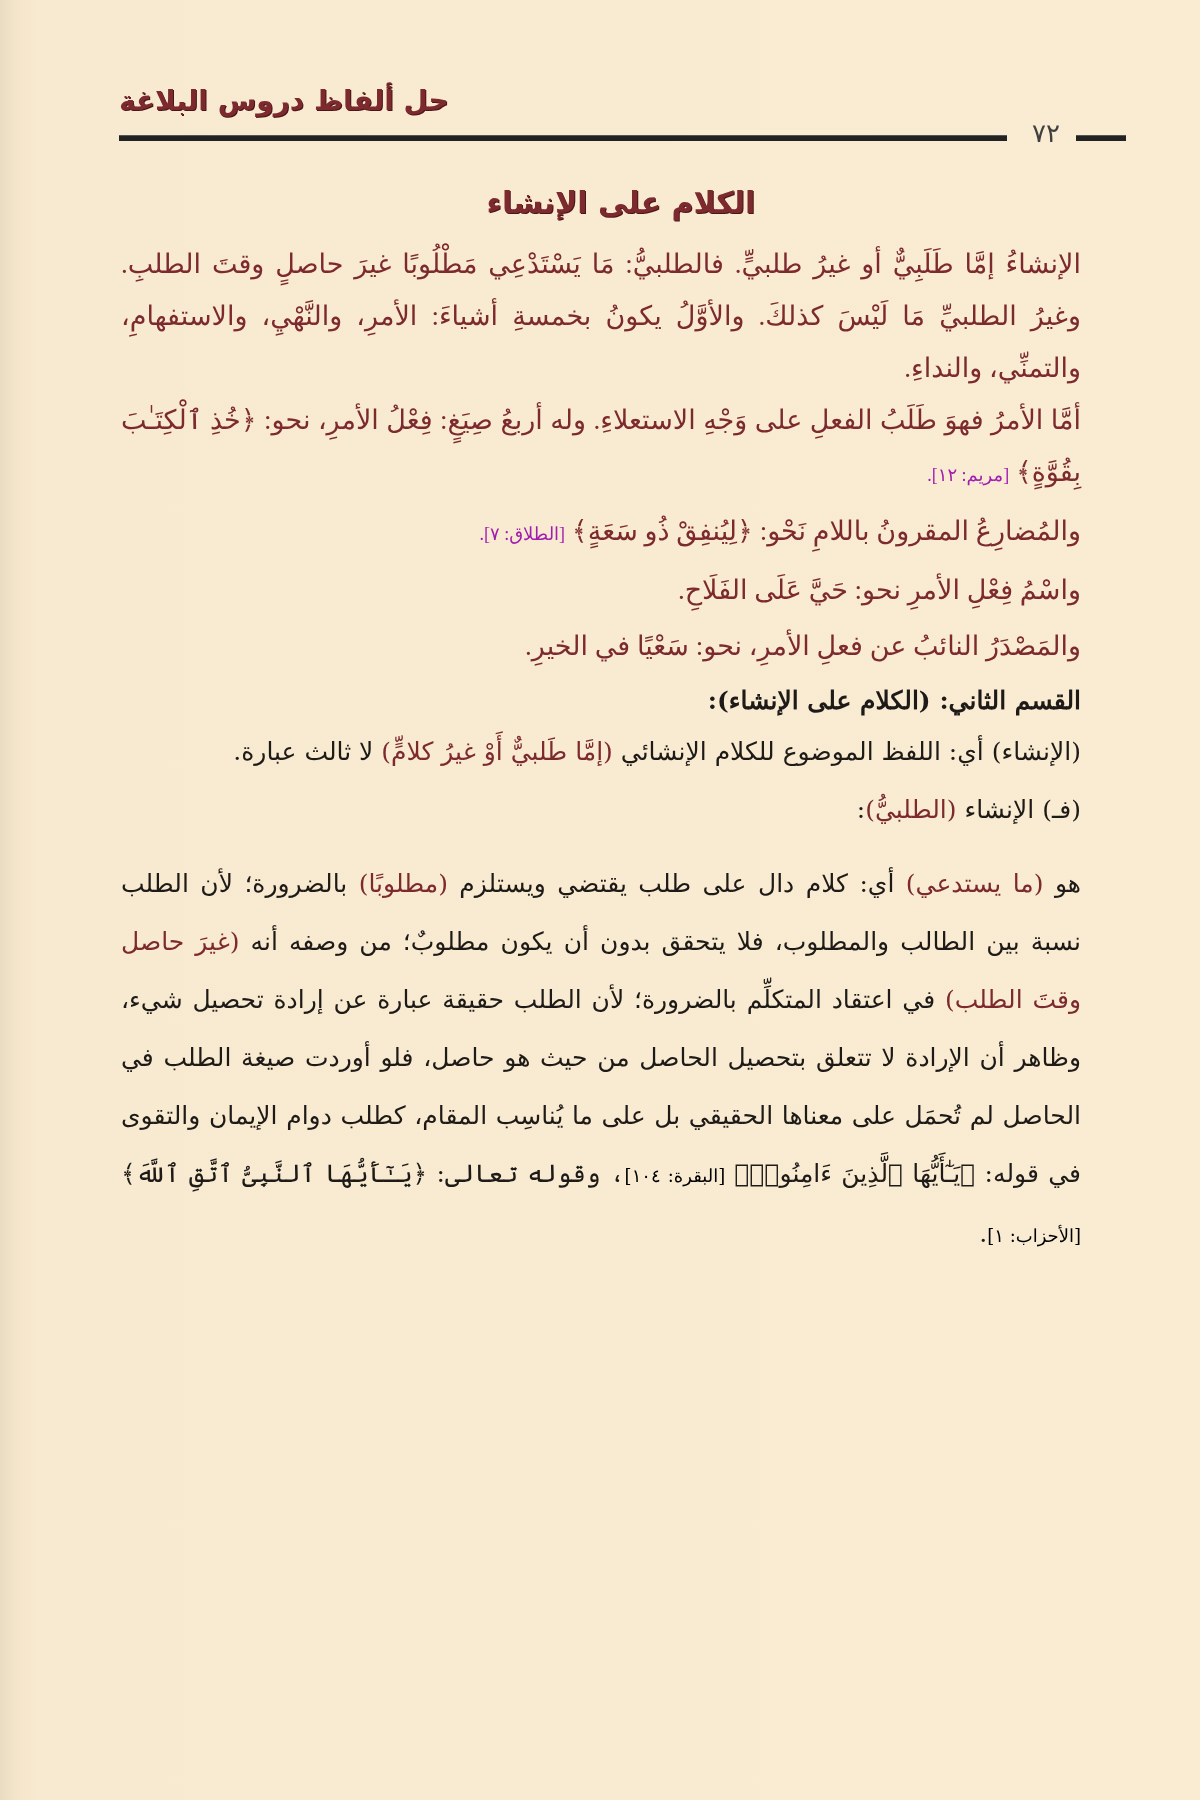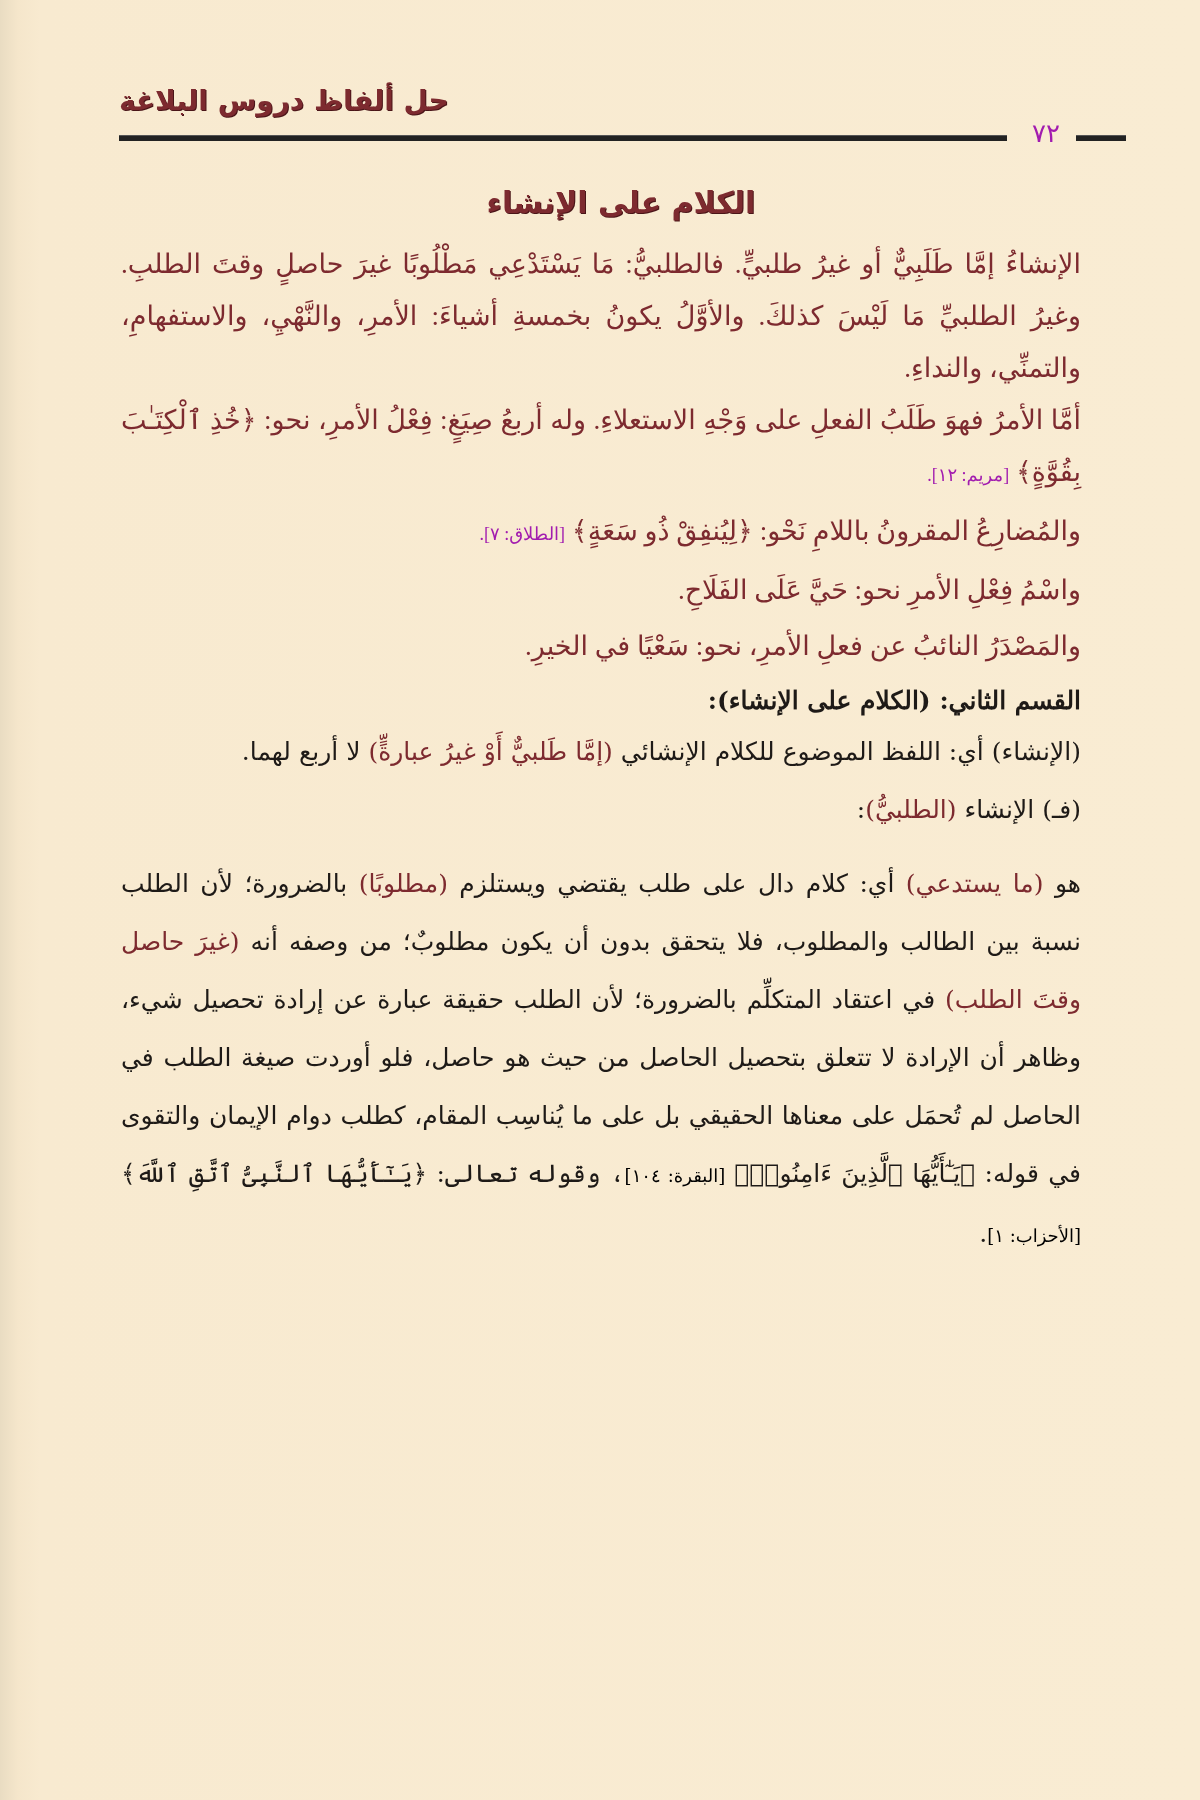--- a/index.html
+++ b/index.html
@@ -15,21 +15,21 @@
   .running-head {
     position: absolute; left: 76px; top: 84px;
     font-family: "DejaVu Sans", sans-serif; font-weight: bold;
     font-size: 28px; color: #7d2a2f; direction: rtl;
     text-shadow: 1px 1px 0 #4a1518;
   }
   .rule-long { position: absolute; left: 76px; top: 135px; width: 888px; height: 5px; background: #222; border-top: 1px solid #555; }
   .rule-short { position: absolute; left: 1033px; top: 135px; width: 50px; height: 5px; background: #222; border-top: 1px solid #555; }
   .page-number {
     position: absolute; left: 980px; top: 118px; width: 46px; text-align: center;
-    font-size: 26px; color: #a21caf; font-family: "DejaVu Sans", sans-serif;
+    font-size: 26px; color: #404040; font-family: "DejaVu Sans", sans-serif;
   }
   .content {
     position: absolute; left: 78px; top: 185px; width: 960px;
     direction: rtl; text-align: right;
   }
   .title {
     text-align: center; font-family: "DejaVu Sans", sans-serif; font-weight: bold;
     font-size: 30px; color: #7d2a2f; margin: 0 0 18px 0; padding-left: 40px;
     text-shadow: 1px 1px 0 #4a1518;
   }
@@ -65,21 +65,21 @@
     <p class="matn sub">
       <span>والمُضارِعُ المقرونُ باللامِ نَحْو: ﴿لِيُنفِقْ ذُو سَعَةٍ﴾</span>
       <span class="ref">[الطلاق: ٧].</span>
     </p>
     <p class="matn sub">واسْمُ فِعْلِ الأمرِ نحو: حَيَّ عَلَى الفَلَاحِ.</p>
     <p class="matn sub">والمَصْدَرُ النائبُ عن فعلِ الأمرِ، نحو: سَعْيًا في الخيرِ.</p>
 
     <p class="sharh-head">القسم الثاني: (الكلام على الإنشاء):</p>
 
     <p class="sharh">
-      <span>(الإنشاء) أي: اللفظ الموضوع للكلام الإنشائي </span><span class="hl">(إمَّا طَلبيٌّ أَوْ غيرُ عبارةٍّ)</span><span> لا أربع لهما.</span>
+      <span>(الإنشاء) أي: اللفظ الموضوع للكلام الإنشائي </span><span class="hl">(إمَّا طَلبيٌّ أَوْ غيرُ كلامٍّ)</span><span> لا ثالث عبارة.</span>
     </p>
     <p class="sharh">
       <span>(فـ) الإنشاء </span><span class="hl">(الطلبيُّ)</span><span>:</span>
     </p>
     <div class="spacer"></div>
     <p class="sharh">
       <span>هو </span><span class="hl">(ما يستدعي)</span><span> أي: كلام دال على طلب يقتضي ويستلزم </span><span class="hl">(مطلوبًا)</span><span> بالضرورة؛ لأن الطلب نسبة بين الطالب والمطلوب، فلا يتحقق بدون أن يكون مطلوبٌ؛ من وصفه أنه </span><span class="hl">(غيرَ حاصل وقتَ الطلب)</span><span> في اعتقاد المتكلِّم بالضرورة؛ لأن الطلب حقيقة عبارة عن إرادة تحصيل شيء، وظاهر أن الإرادة لا تتعلق بتحصيل الحاصل من حيث هو حاصل، فلو أوردت صيغة الطلب في الحاصل لم تُحمَل على معناها الحقيقي بل على ما يُناسِب المقام، كطلب دوام الإيمان والتقوى في قوله: ﴿يَـٰٓأَيُّهَا ٱلَّذِينَ ءَامِنُوا۟﴾ </span><span class="ref-dark">[البقرة: ١٠٤]</span><span>، وقوله تعالى: ﴿يَـٰٓأَيُّهَا ٱلنَّبِىُّ ٱتَّقِ ٱللَّهَ﴾ </span><span class="ref-dark">[الأحزاب: ١]</span><span>.</span>
     </p>
   </div>
 </div>

